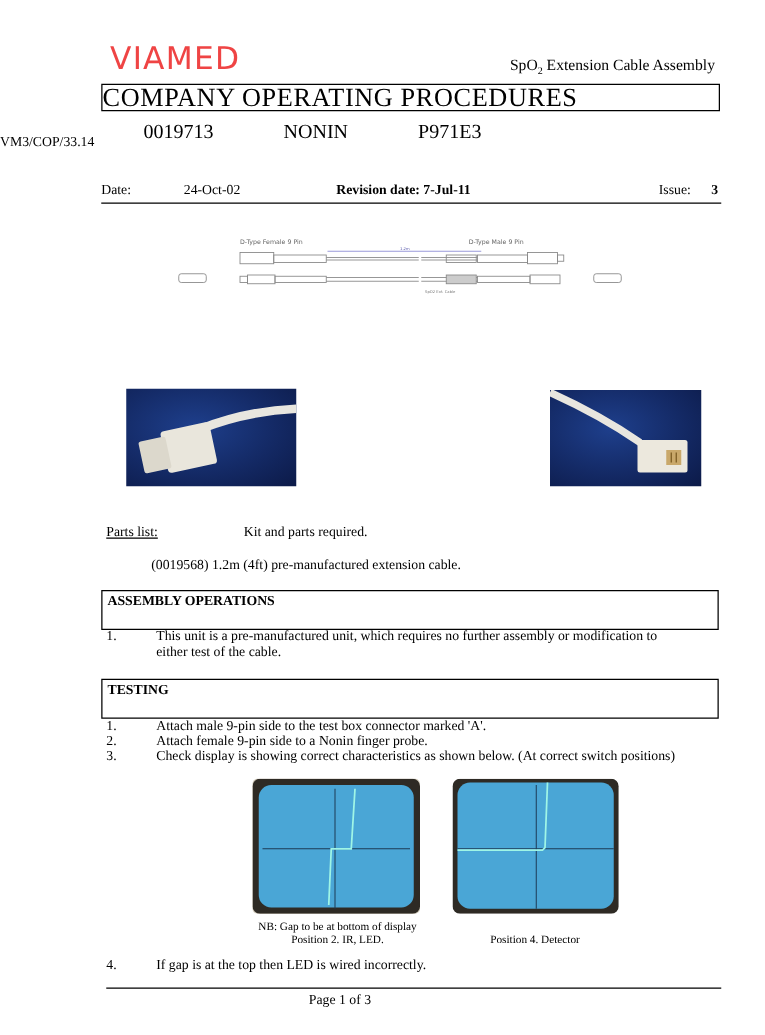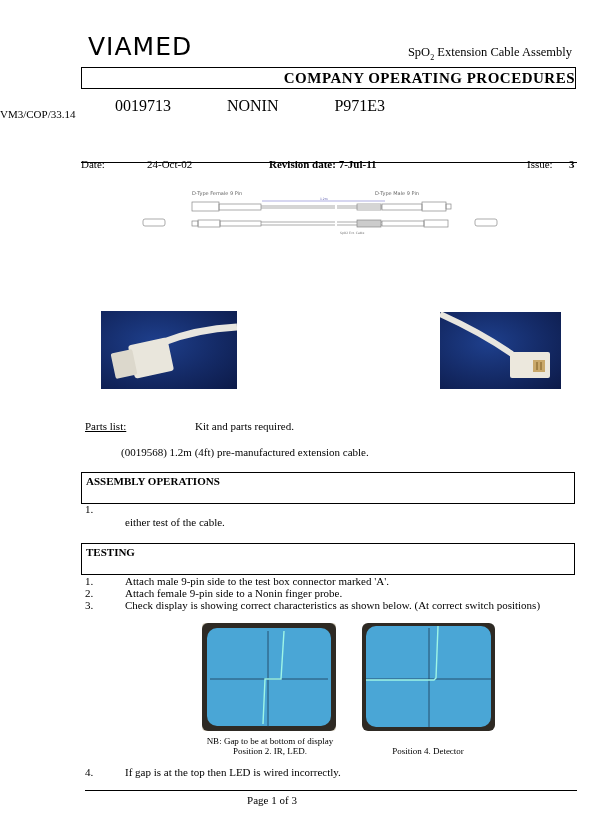--- a/index.html
+++ b/index.html
@@ -1,28 +1,28 @@
 <!DOCTYPE html>
 <html><head>
   <meta charset="utf-8">
   <style>
     html, body { margin: 0; padding: 0; background: #ffffff; }
     body { width: 612px; height: 828px; position: relative; overflow: hidden;
            font-family: "Liberation Serif", "DejaVu Serif", serif; color: #000; }
     .abs { position: absolute; }
     .logo { left: 88px; top: 32px; font-family: "DejaVu Sans", "Liberation Sans", sans-serif;
-            font-size: 25px; letter-spacing: 1px; color: #000000; font-weight: normal; }
+            font-size: 25px; letter-spacing: 1px; color: #ef4444; font-weight: normal; }
     .doc-subject { right: 40px; top: 45px; font-size: 12.5px; font-weight: normal; }
     .doc-subject sub { font-size: 8px; }
     .cop-box { left: 81px; top: 67px; width: 493px; height: 20px; border: 1.5px solid #000;
-               text-align: right; font-size: 15px; font-weight: bold; line-height: 20px; letter-spacing: 0.5px; }
+               text-align: left; font-size: 21px; font-weight: normal; line-height: 20px; letter-spacing: 0.5px; }
     .part-title { left: 0; width: 500px; top: 97px; text-align: center; font-size: 16px; word-spacing: 10px; }
     .doc-ref { left: 0; width: 612px; top: 108px; font-size: 11px; }
     .meta-row { left: 81px; top: 146px; width: 496px; height: 16px; border-bottom: 1px solid #000; font-size: 11px; }
-    .meta-row span { position: absolute; top: 12px; }
+    .meta-row span { position: absolute; top: 0; }
     .bold { font-weight: bold; }
     .diagram { left: 140px; top: 186px; width: 360px; height: 60px; }
     .photo { background: radial-gradient(ellipse at 40% 40%, #1e3f8c 0%, #142a66 55%, #0c1a48 100%); overflow: hidden; }
     .photo-left { left: 101px; top: 311px; width: 136px; height: 78px; }
     .photo-right { left: 440px; top: 312px; width: 121px; height: 77px; }
     .para { font-size: 11px; }
     .u { text-decoration: underline; margin-top: 12px; }
     .section-box { left: 81px; width: 494px; height: 32px; border: 1px solid #000;
                    font-size: 11px; font-weight: bold; line-height: 16px; padding-left: 4px; box-sizing: border-box; }
     .num { position: absolute; left: 0; }
@@ -101,20 +101,21 @@
   </svg>
 </div>
 
 <div class="abs para" style="left:85px; top:420px;"><span class="u">Parts list:</span></div>
 <div class="abs para" style="left:195px; top:420px;">Kit and parts required.</div>
 <div class="abs para" style="left:121px; top:446px;">(0019568) 1.2m (4ft) pre-manufactured extension cable.</div>
 
 <div class="abs section-box" style="top:472px;">ASSEMBLY OPERATIONS</div>
 <div class="abs para" style="left:85px; top:503px; width:490px; height:30px;">
   <span class="num">1.</span>
+  <span class="txt" style="top:0">This unit is a pre-manufactured unit, which requires no further assembly or modification to</span>
   <span class="txt" style="top:13px">either test of the cable.</span>
 </div>
 
 <div class="abs section-box" style="top:543px;">TESTING</div>
 <div class="abs para" style="left:85px; top:575px; width:495px; height:40px;">
   <div style="position:absolute; top:0; width:100%;">
     <span class="num">1.</span>
     <span class="txt">Attach male 9-pin side to the test box connector marked 'A'.</span>
   </div>
   <div style="position:absolute; top:12px; width:100%;">

